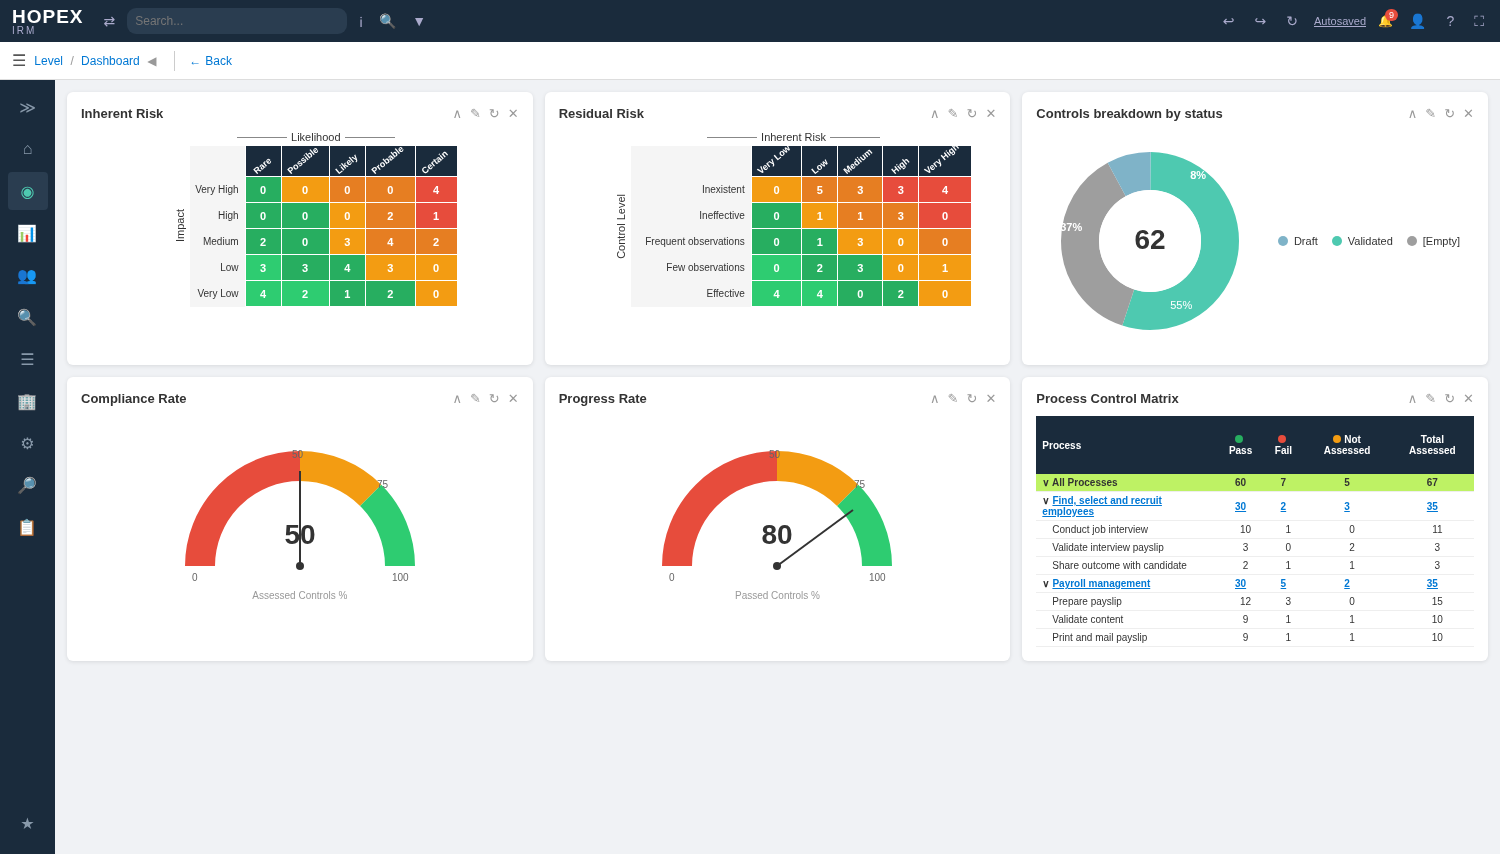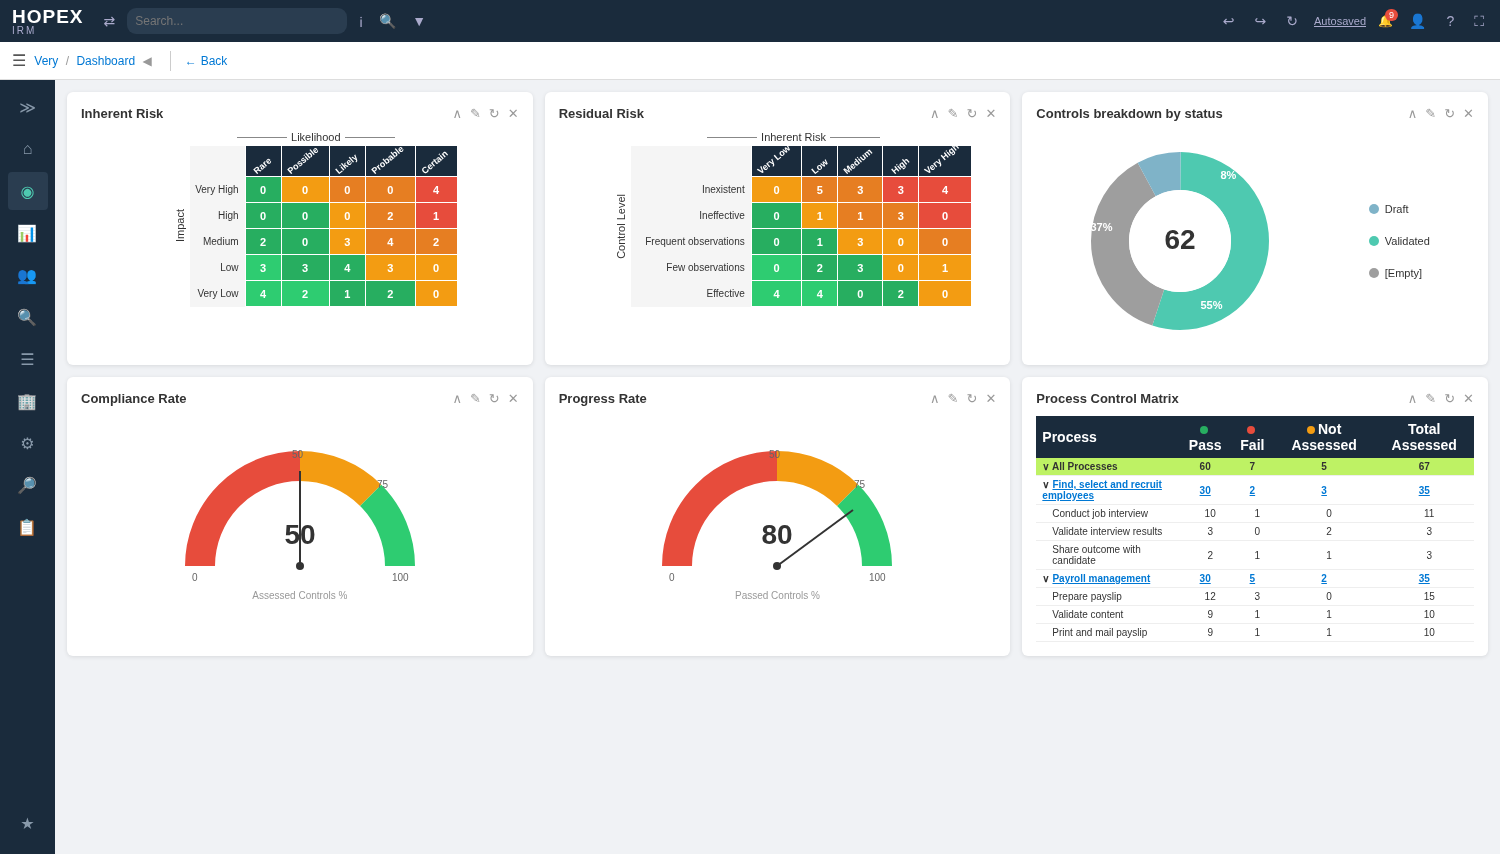--- a/index.html
+++ b/index.html
@@ -180,36 +180,36 @@
       font-weight: normal;
       text-align: right;
       padding-right: 6px;
       border: none;
       white-space: nowrap;
       width: 120px;
     }
 
     
     .donut-container { display: flex; align-items: center; justify-content: space-around; padding: 10px 0; }
-    .donut-legend { display: flex; flex-direction: column; gap: 20px; font-size: 11px; }
+    .donut-legend { display: flex; gap: 14px; font-size: 11px; }
     .legend-item { display: flex; align-items: center; gap: 6px; }
     .legend-dot { width: 10px; height: 10px; border-radius: 50%; }
 
     
     .gauge-container { display: flex; flex-direction: column; align-items: center; padding: 10px 0; }
     .gauge-label { font-size: 10px; color: #999; margin-top: 4px; }
 
     
     .pcm-table { width: 100%; border-collapse: collapse; font-size: 10px; margin-top: 8px; }
     .pcm-table th {
       background: #1a2b3c;
       color: #fff;
-      padding: 5px 6px;
+      padding: 18px 6px;
       text-align: left;
-      font-size: 14px;
+      font-size: 10px;
     }
     .pcm-table th.num { text-align: center; }
     .pcm-table td { padding: 3px 6px; border-bottom: 1px solid #eee; }
     .pcm-table td.num { text-align: center; }
     .pcm-table .total-row td { font-weight: bold; background: #bef264; }
     .pcm-table .group-row td { font-weight: bold; }
     .pcm-table .sub-row td { padding-left: 16px; }
     .pcm-table a { color: #0078d4; text-decoration: underline; }
     .pass-dot { display: inline-block; width: 8px; height: 8px; border-radius: 50%; background: #27ae60; margin-right: 3px; }
     .fail-dot { display: inline-block; width: 8px; height: 8px; border-radius: 50%; background: #e74c3c; margin-right: 3px; }
@@ -246,21 +246,21 @@
     </div>
     <span class="nav-icon">👤</span>
     <span class="nav-icon">?</span>
     <span class="nav-icon">⛶</span>
   </div>
 </div>
 
 <div class="breadcrumb-nav">
   <span class="menu-icon">☰</span>
   <span class="breadcrumb">
-    <a href="#">Very</a>
+    <a href="#">Level</a>
     <span class="breadcrumb-sep">/</span>
     <a href="#">Dashboard</a>
     <span class="breadcrumb-sep">◀</span>
   </span>
   <div class="divider-v"></div>
   <button class="back-btn">
     <span>←</span>
     <span>Back</span>
   </button>
 </div>
@@ -449,21 +449,21 @@
 
               <circle cx="100" cy="100" r="70" fill="none" stroke="#4ec9b0" stroke-width="38" stroke-dasharray="241.9 197.9" stroke-dashoffset="109.95"></circle>
               <circle cx="100" cy="100" r="70" fill="none" stroke="#9e9e9e" stroke-width="38" stroke-dasharray="162.7 277.1" stroke-dashoffset="-131.95"></circle>
               <circle cx="100" cy="100" r="70" fill="none" stroke="#7fb3c8" stroke-width="38" stroke-dasharray="35.2 404.6" stroke-dashoffset="-294.65"></circle>
               <circle cx="100" cy="100" r="51" fill="white"></circle>
               <text x="100" y="108" text-anchor="middle" font-size="28" font-weight="bold" fill="#333">62</text>
             </svg>
             
             <div style="position:absolute;top:28px;left:140px;font-size:11px;font-weight:bold;color:#fff;">8%</div>
             <div style="position:absolute;top:80px;left:10px;font-size:11px;font-weight:bold;color:#fff;">37%</div>
-            <div style="position:absolute;bottom:30px;left:120px;font-size:11px;font-weight:bold;color:#fff;">55%</div>
+            <div style="position:absolute;bottom:30px;left:120px;font-size:11px;font-weight:normal;color:#fff;">55%</div>
           </div>
           <div class="donut-legend">
             <div class="legend-item">
               <div class="legend-dot" style="background:#7fb3c8;"></div>
               <span>Draft</span>
             </div>
             <div class="legend-item">
               <div class="legend-dot" style="background:#4ec9b0;"></div>
               <span>Validated</span>
             </div>
@@ -579,21 +579,21 @@
               <td class="num"><a href="#">35</a></td>
             </tr>
             <tr class="sub-row">
               <td>Conduct job interview</td>
               <td class="num">10</td>
               <td class="num">1</td>
               <td class="num">0</td>
               <td class="num">11</td>
             </tr>
             <tr class="sub-row">
-              <td>Validate interview results</td>
+              <td>Validate interview payslip</td>
               <td class="num">3</td>
               <td class="num">0</td>
               <td class="num">2</td>
               <td class="num">3</td>
             </tr>
             <tr class="sub-row">
               <td>Share outcome with candidate</td>
               <td class="num">2</td>
               <td class="num">1</td>
               <td class="num">1</td>

